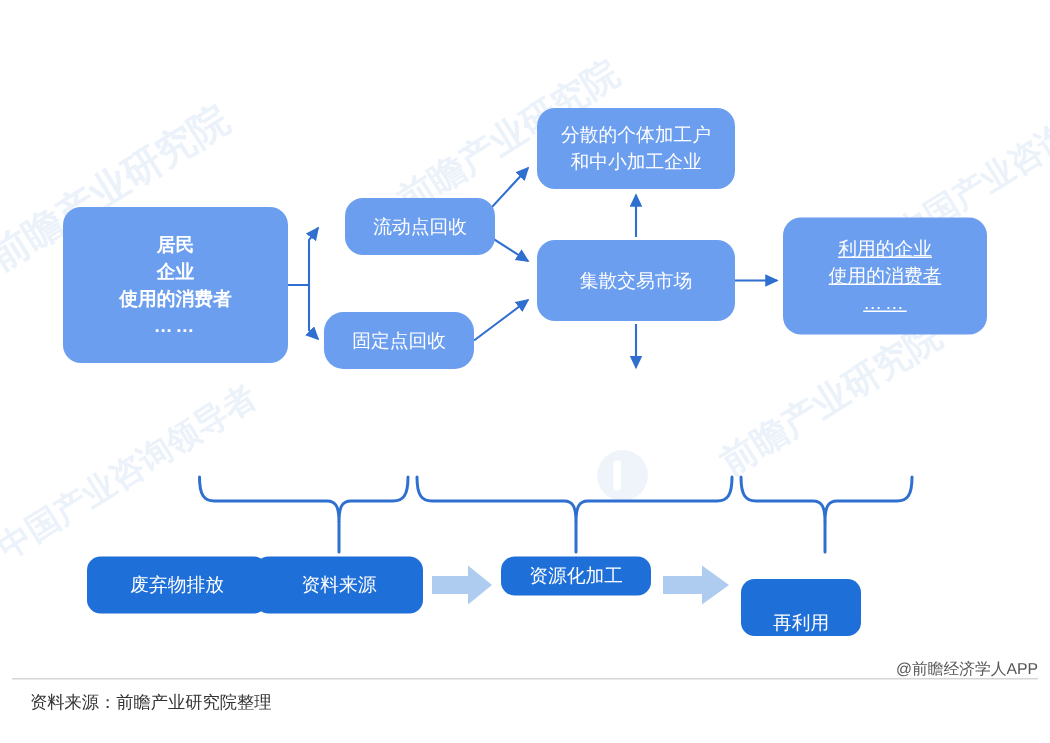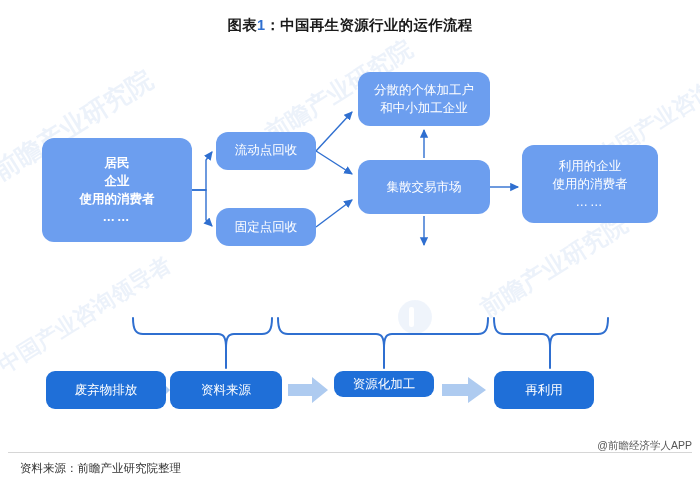--- a/index.html
+++ b/index.html
@@ -41,53 +41,50 @@
     align-items:center;justify-content:center;color:#ffffff;text-align:center;
     border-radius:12px;line-height:1.45;
   }
   .node.light{background:#6c9eef;font-size:12.5px;}
   .node.dark{background:#1f6fd8;font-size:12.5px;border-radius:9px;}
   .node .ln{display:block;}
   .node .dots{letter-spacing:2px;}
 
   
   #n-source{left:42px;  top:138px; width:150px; height:104px;font-weight:bold;}
-  #n-mobile{left:216px; top:132px; width:100px; height:38px;font-family:Liberation Mono, monospace;}
+  #n-mobile{left:230px; top:132px; width:100px; height:38px;}
   #n-fixed {left:216px; top:208px; width:100px; height:38px;border-radius:13px;}
   #n-small {left:358px; top:72px;  width:132px; height:54px;}
   #n-market{left:358px; top:160px; width:132px; height:54px;}
   #n-large {left:358px; top:249px; width:132px; height:38px;}
-  #n-user  {left:522px; top:145px; width:136px; height:78px;}
+  #n-user  {left:522px; top:145px; width:136px; height:78px;text-decoration:underline;}
 
   
-  #b-discharge{left:46px;  top:371px; width:120px; height:38px;}
+  #b-discharge{left:58px;  top:371px; width:120px; height:38px;}
   #b-recycle  {left:170px; top:371px; width:112px; height:38px;}
   #b-process  {left:334px; top:371px; width:100px; height:26px;}
-  #b-reuse    {left:494px; top:371px; width:100px; height:38px;}
+  #b-reuse    {left:494px; top:386px; width:80px; height:38px;justify-content:flex-end;}
 
   
   .rule{position:absolute;left:8px;top:452px;width:684px;height:1px;background:#d6d6d6;}
   .src{position:absolute;left:8px;top:461px;font-size:11.5px;color:#333;margin-left:12px;}
   .app{position:absolute;right:8px;top:439px;font-size:10.5px;color:#555;}
 </style>
 </head>
 <body>
 
 <div id="canvas">
 
   <div class="wm w1">前瞻产业研究院</div>
   <div class="wm w2">中国产业咨询领导者</div>
   <div class="wm w3">前瞻产业研究院</div>
   <div class="wm w4">前瞻产业研究院</div>
   <div class="wm w5">中国产业咨询领导者</div>
   <div class="wmlogo"></div>
 
-  <div class="title">
-    <span>图表</span><span class="num">1</span><span>：中国再生资源行业的运作流程</span>
-  </div>
 
   <svg width="700" height="495" style="position:absolute;left:0;top:0;">
     <defs>
       <marker id="ah" markerWidth="7" markerHeight="7" refX="5.6" refY="3" orient="auto">
         <path d="M0,0 L6.4,3 L0,6 z" fill="#2f6fd0"></path>
       </marker>
     </defs>
     <g stroke="#2f6fd0" stroke-width="1.4" fill="none" marker-end="url(#ah)">
 
       <path d="M192,190 L206,190 L206,160 L212,152"></path>

